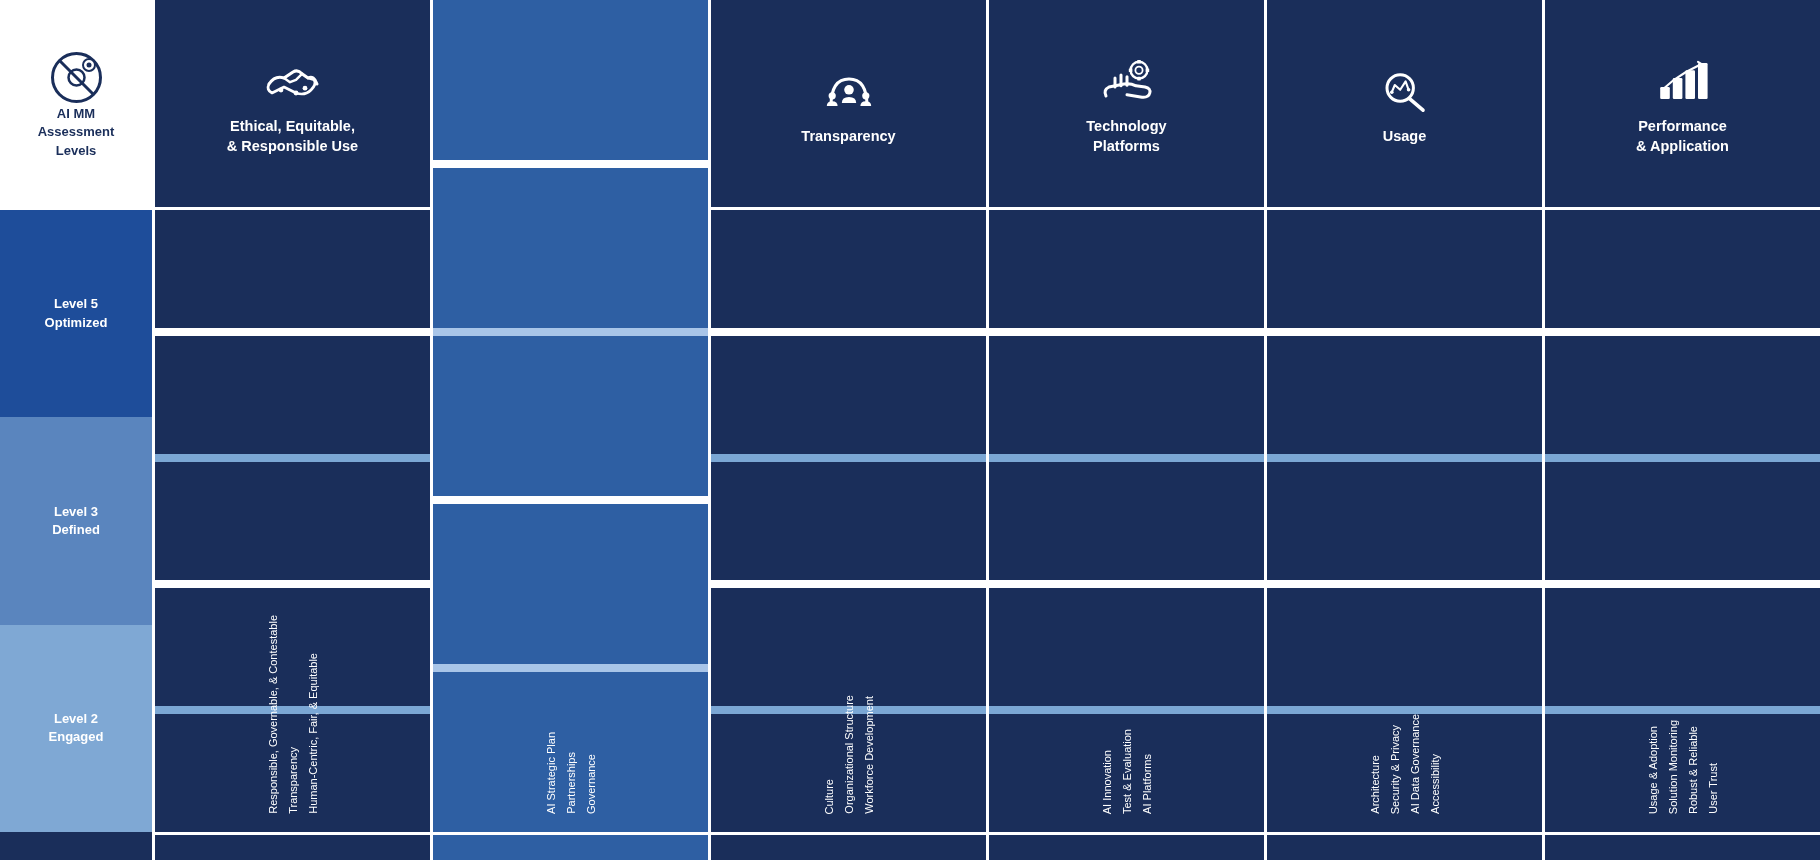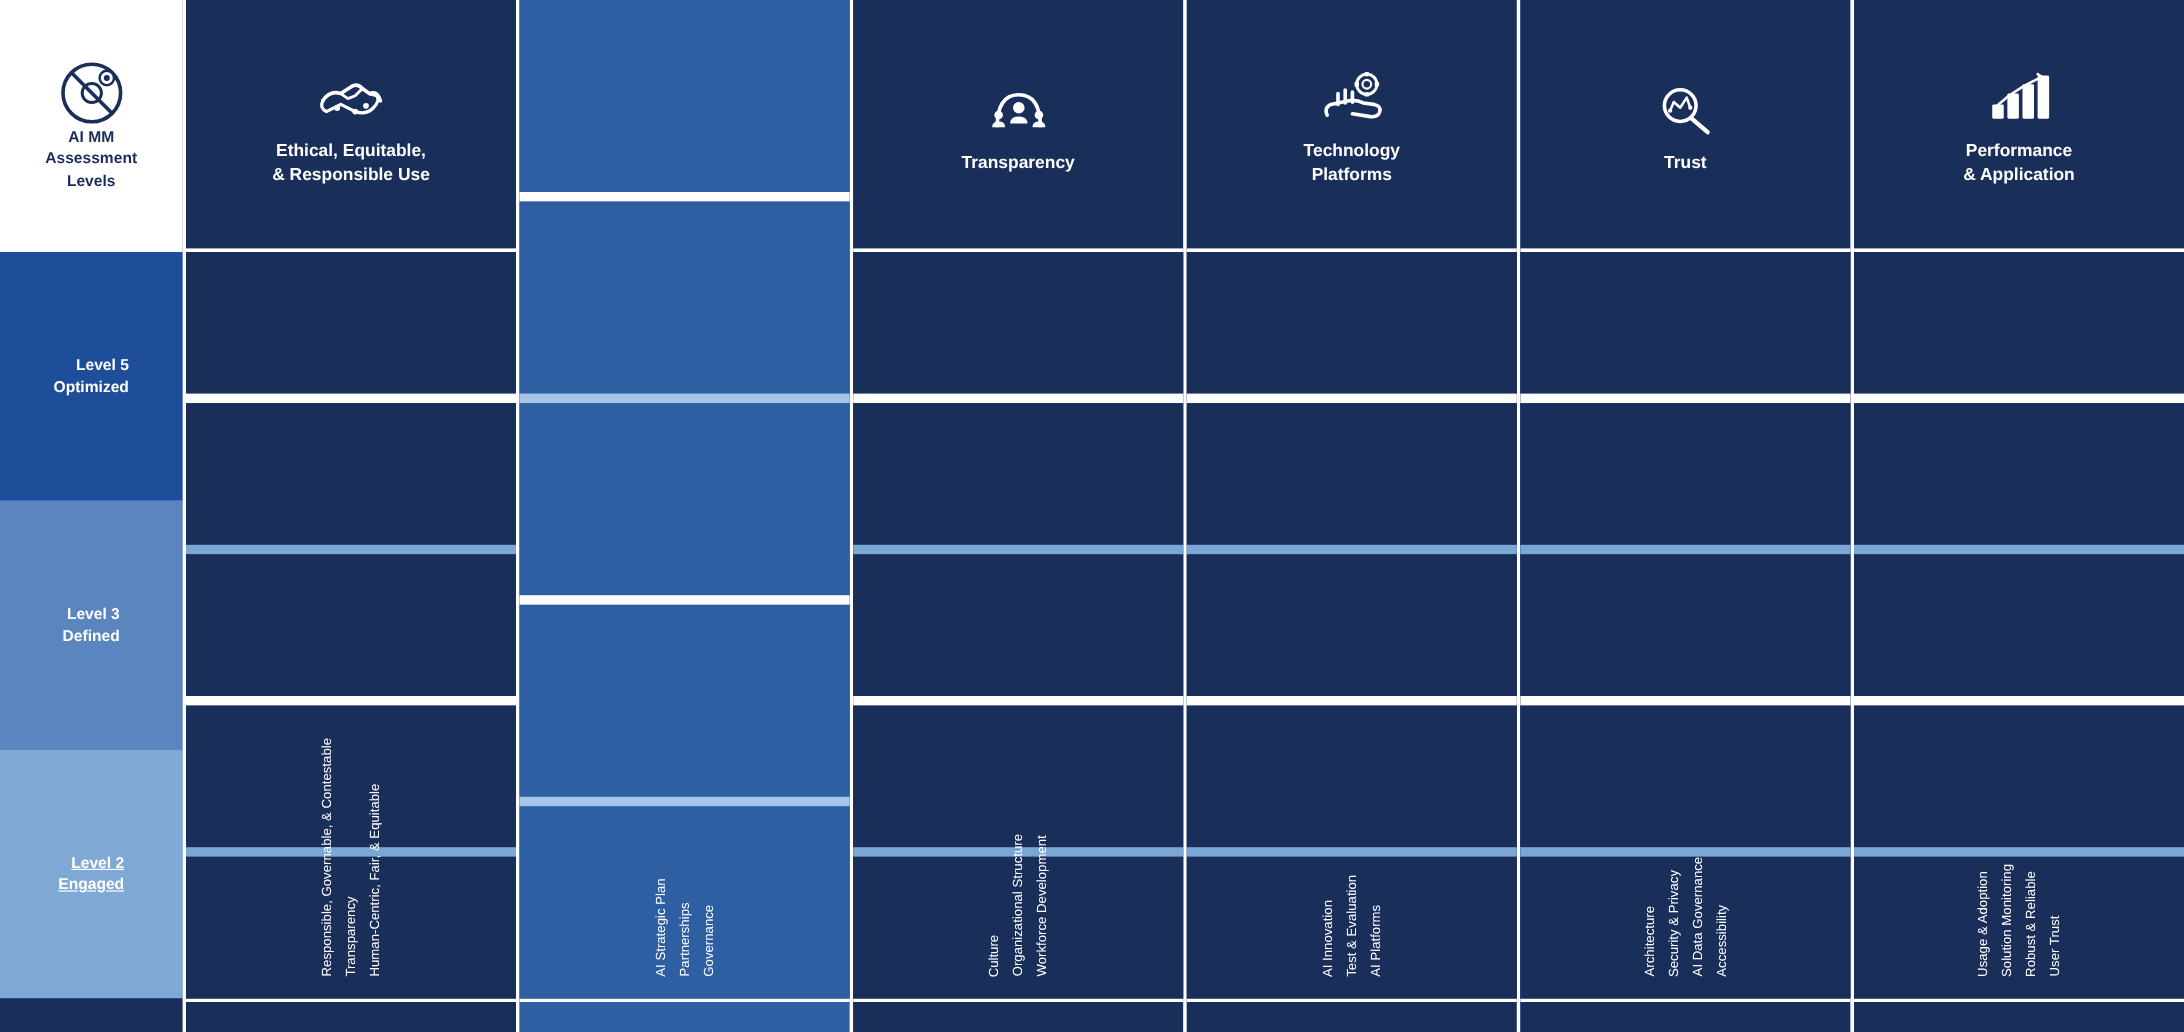--- a/index.html
+++ b/index.html
@@ -17,21 +17,21 @@
       color: #1a2e5a;
       text-align: center;
       line-height: 1.3;
     }
 
     
     .page {
       display: flex;
       width: 1820px;
       height: 860px;
-      background: #1d4ed8;
+      background: #0f766e;
     }
 
     .left-panel {
       width: 155px;
       flex-shrink: 0;
       display: flex;
       flex-direction: column;
       border-right: 3px solid #fff;
     }
 
@@ -52,21 +52,21 @@
     }
 
     .lp-level {
       flex: 1;
       display: flex;
       align-items: center;
       justify-content: center;
       font-size: 13px;
       font-weight: bold;
       line-height: 1.4;
-      text-align: right;
+      text-align: center;
       color: #fff;
       padding: 4px 8px;
     }
 
     .lp-footer {
       height: 28px;
       background: #1a2e5a;
     }
 
     .right-area {
@@ -165,21 +165,21 @@
         <circle cx="40" cy="15" r="6" fill="#fff" stroke="#1a2e5a" stroke-width="2"></circle>
         <circle cx="40" cy="15" r="2.5" fill="#1a2e5a"></circle>
       </svg>
       <div class="sidebar-title" style="white-space:pre-line; font-size:13px; font-weight:bold; color:#1a2e5a; text-align:center; line-height:1.4;">AI MM
 Assessment
 Levels</div>
     </div>
     <div class="lp-levels">
       <div class="lp-level" style="background:#1e4d9a; white-space:pre-line;">Level 5<br>Optimized</div>
       <div class="lp-level" style="background:#5a85be; white-space:pre-line;">Level 3<br>Defined</div>
-      <div class="lp-level" style="background:#7fa8d4; white-space:pre-line;text-decoration:underline;">Level 2<br>Engaged</div>
+      <div class="lp-level" style="background:#7fa8d4; white-space:pre-line;">Level 2<br>Engaged</div>
     </div>
     <div class="lp-footer"></div>
   </div>
 
   <div class="right-area">
 
     <div class="dcol">
       <div class="dcol-header">
 
         <svg class="icon-svg" viewBox="0 0 100 80">
@@ -321,21 +321,21 @@
       <div class="dcol-header">
 
         <svg class="icon-svg" viewBox="0 0 100 80">
           <circle cx="42" cy="35" r="22" fill="none" stroke="#fff" stroke-width="5"></circle>
           <line x1="58" y1="53" x2="80" y2="72" stroke="#fff" stroke-width="6" stroke-linecap="round"></line>
 
           <path d="M28 42 L33 30 L42 38 L51 24 L56 38" fill="none" stroke="#fff" stroke-width="3.5" stroke-linecap="round" stroke-linejoin="round"></path>
           <circle cx="28" cy="42" r="3" fill="#fff"></circle>
           <circle cx="56" cy="38" r="3" fill="#fff"></circle>
         </svg>
-        <div class="dcol-title">Trust</div>
+        <div class="dcol-title">Usage</div>
       </div>
       <div class="dcol-body" style="position:relative;">
         <div style="display:flex;flex-direction:column;height:100%;position:absolute;top:0;left:0;right:0;">
           <div style="flex:1;background:#1a2e5a;"></div>
           <div style="height:8px;background:#fff;"></div>
           <div style="flex:1;background:#1a2e5a;"></div>
           <div style="height:8px;background:#7ba7d4;"></div>
           <div style="flex:1;background:#1a2e5a;"></div>
           <div style="height:8px;background:#fff;"></div>
           <div style="flex:1;background:#1a2e5a;"></div>

